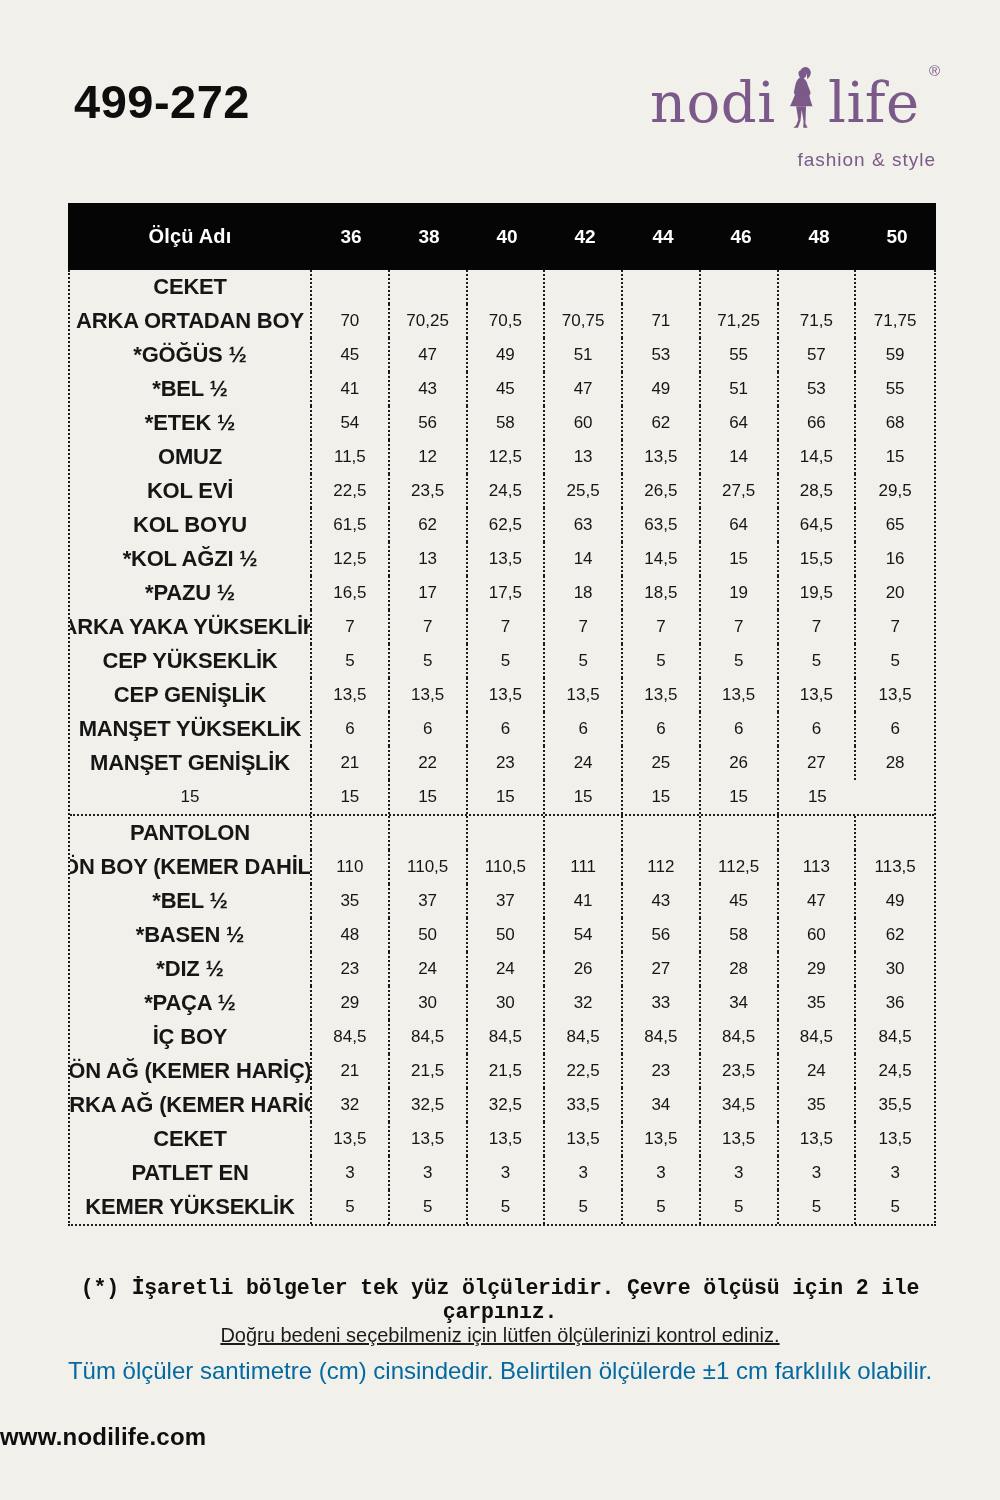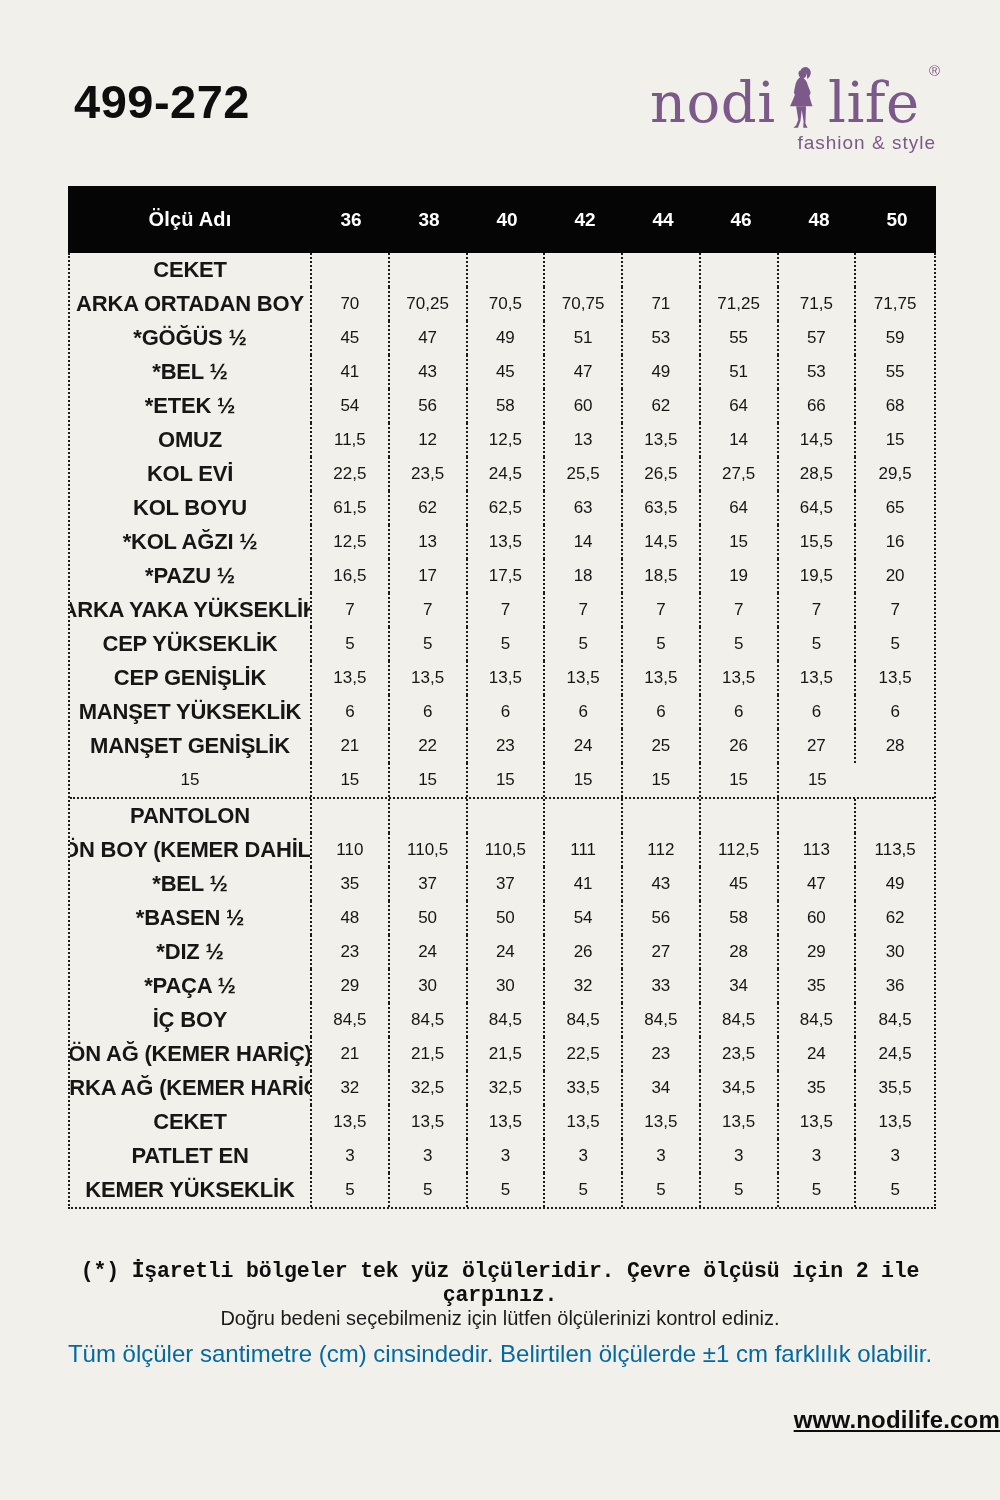--- a/index.html
+++ b/index.html
@@ -24,21 +24,21 @@
   .logo-row { display:flex; align-items:flex-end; justify-content:space-between; }
   .word {
     font-family:"DejaVu Serif", serif;
     font-size:56px; line-height:0.95; color:#7b5a89; letter-spacing:0.5px;
   }
   .figure { width:36px; height:68px; margin:0 2px -5px 2px; flex:0 0 auto; }
   .figure svg { width:100%; height:100%; display:block; }
   .reg { font-size:15px; color:#7b5a89; align-self:flex-start; margin:-4px 0 0 3px; font-family:"Liberation Sans",sans-serif; }
   .tagline {
     text-align:right; font-size:19px; color:#7b5a89;
-    letter-spacing:1px; margin-top:3px; padding-right:4px;
+    letter-spacing:1px; margin-top:20px; padding-right:4px;
   }
 
   
   .size-table { margin:32px 64px 0 68px; }
   .thead {
     display:grid; grid-template-columns:244px repeat(8, 1fr);
     background:#050505; height:67px; align-items:center;
     color:#ffffff; font-weight:700;
   }
   .hlabel { font-size:20px; text-align:center; letter-spacing:0.2px; }
@@ -52,23 +52,23 @@
     font-size:17px; color:#161616;
     border-right:2px dotted #1c1c1c;
     overflow:hidden; white-space:nowrap;
   }
   .cell:last-child { border-right:none; }
   .cell.label { font-weight:700; font-size:22px; letter-spacing:-0.2px; }
 
   
   .notes { margin-top:50px; text-align:center; padding:0 30px; }
   .note1 { font-size:21.5px; font-weight:700; color:#0f0f0f; margin-bottom:0; letter-spacing:-0.2px;font-family:Liberation Mono, monospace; }
-  .note2 { font-size:20px; color:#1b1b1b; margin-bottom:10px; }
+  .note2 { font-size:20px; color:#1b1b1b; margin-bottom:10px;text-decoration:underline; }
   .note3 { font-size:24px; color:#0369a1; }
-  .site  { text-align:right; font-size:24px; font-weight:800; color:#0e0e0e; margin-top:38px; letter-spacing:0.2px;text-decoration:underline; }
+  .site  { text-align:left; font-size:24px; font-weight:800; color:#0e0e0e; margin-top:38px; letter-spacing:0.2px; }
 </style>
 </head>
 <body>
 
 <div class="page">
 
   <div class="top">
     <div class="code">499-272</div>
 
     <div class="logo">

